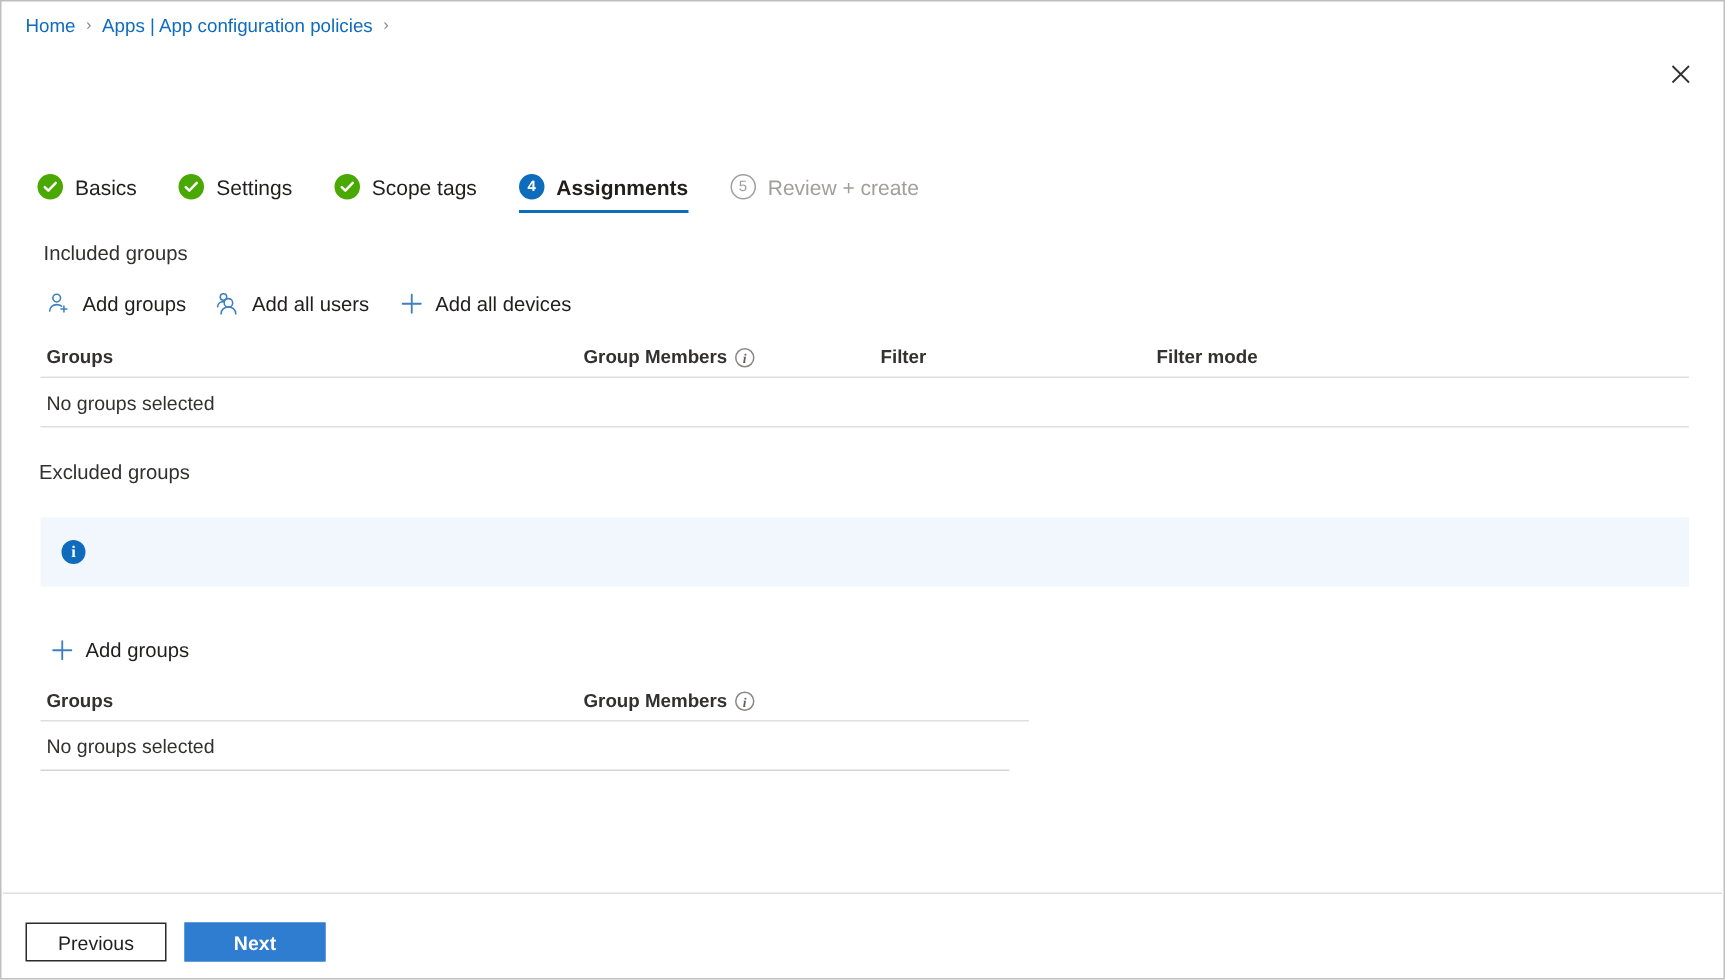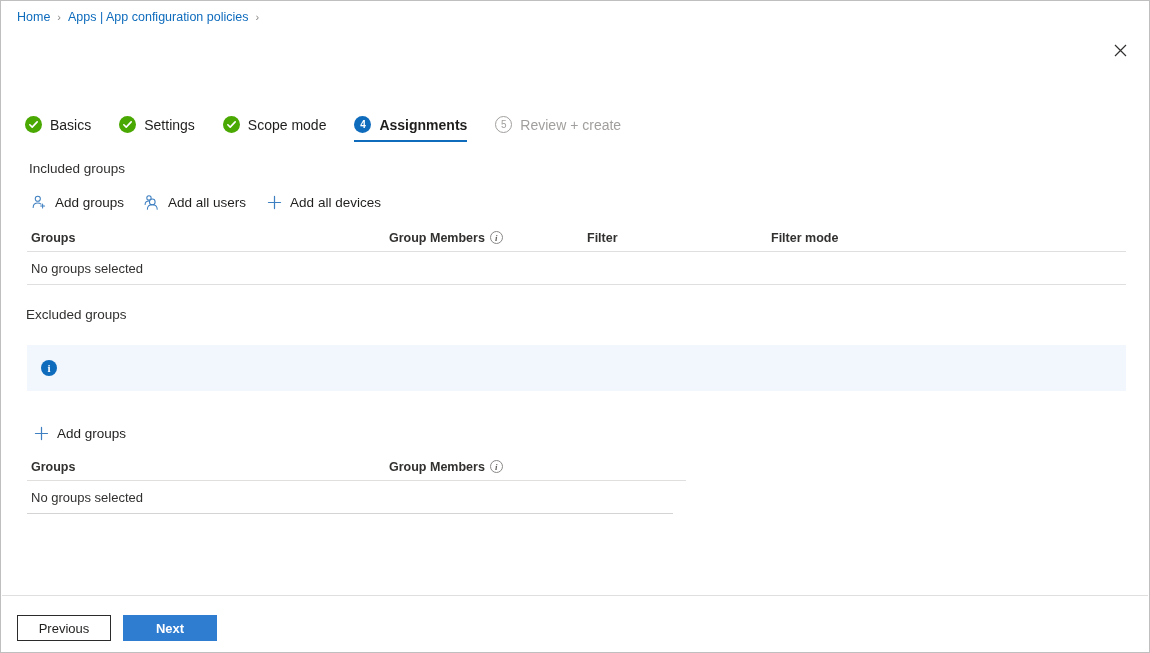--- a/index.html
+++ b/index.html
@@ -185,21 +185,21 @@
     display: flex;
     align-items: center;
     height: 26px;
     border-bottom: 1px solid #e1dfdd;
   }
   .th {
     font-size: 12.5px;
     font-weight: 700;
     color: #323130;
     display: flex;
-    align-items: flex-start;
+    align-items: flex-end;
     box-sizing: border-box;
   }
   .th .info-ico { margin-left: 5px; }
   .tbl-row {
     display: flex;
     align-items: center;
     height: 32px;
     border-bottom: 1px solid #e1dfdd;
   }
   #excluded-table .tbl-row { border-bottom: 1px solid #d6d4d2; width: 646px; }
@@ -351,21 +351,21 @@
       </span>
       <span class="step-label">Settings</span>
     </div>
 
     <div class="step is-done">
       <span class="step-badge done">
         <svg width="11" height="11" viewBox="0 0 12 12" aria-hidden="true">
           <path d="M2 6.3 L4.6 8.8 L10 3.2" stroke="#ffffff" stroke-width="1.8" fill="none" stroke-linecap="round" stroke-linejoin="round"></path>
         </svg>
       </span>
-      <span class="step-label">Scope mode</span>
+      <span class="step-label">Scope tags</span>
     </div>
 
     <div class="step is-active">
       <span class="step-badge active">4</span>
       <span class="step-label">Assignments</span>
     </div>
 
     <div class="step is-pending">
       <span class="step-badge pending">5</span>
       <span class="step-label">Review + create</span>

